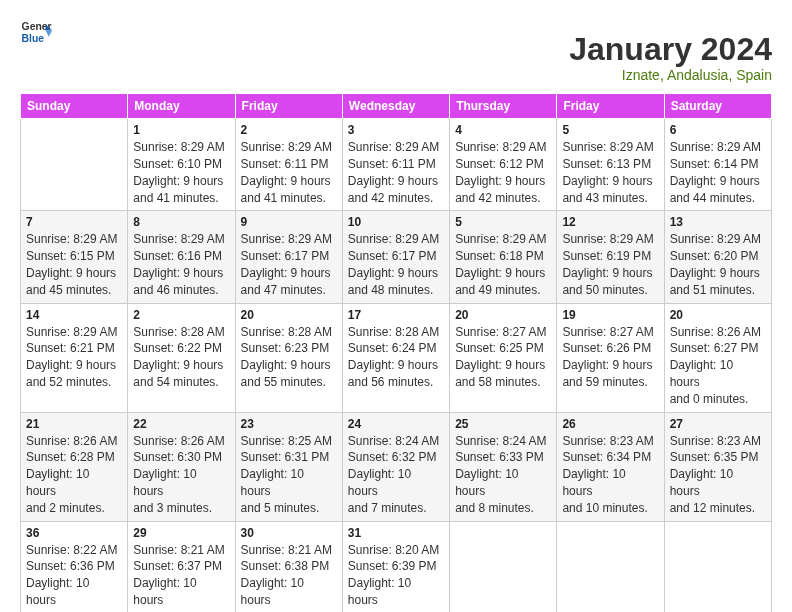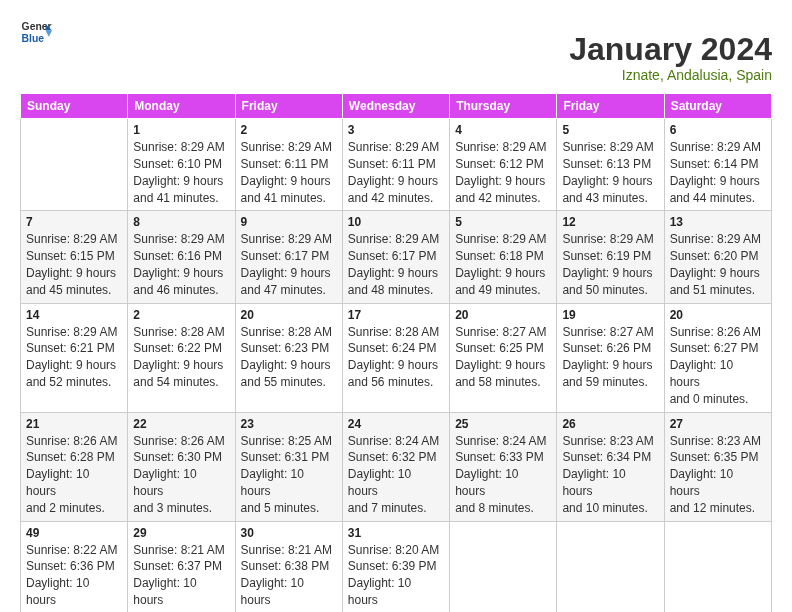--- a/index.html
+++ b/index.html
@@ -237,21 +237,21 @@
             <div class="day-number">26</div>
             <div class="day-info">Sunrise: 8:23 AM<br>Sunset: 6:34 PM<br>Daylight: 10 hours<br>and 10 minutes.</div>
           </td>
           <td>
             <div class="day-number">27</div>
             <div class="day-info">Sunrise: 8:23 AM<br>Sunset: 6:35 PM<br>Daylight: 10 hours<br>and 12 minutes.</div>
           </td>
         </tr>
         <tr>
           <td>
-            <div class="day-number">49</div>
+            <div class="day-number">36</div>
             <div class="day-info">Sunrise: 8:22 AM<br>Sunset: 6:36 PM<br>Daylight: 10 hours<br>and 13 minutes.</div>
           </td>
           <td>
             <div class="day-number">29</div>
             <div class="day-info">Sunrise: 8:21 AM<br>Sunset: 6:37 PM<br>Daylight: 10 hours<br>and 15 minutes.</div>
           </td>
           <td>
             <div class="day-number">30</div>
             <div class="day-info">Sunrise: 8:21 AM<br>Sunset: 6:38 PM<br>Daylight: 10 hours<br>and 17 minutes.</div>
           </td>

